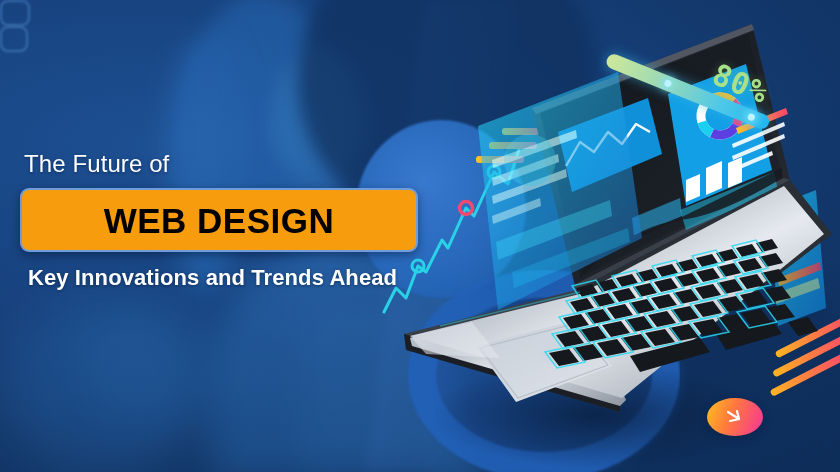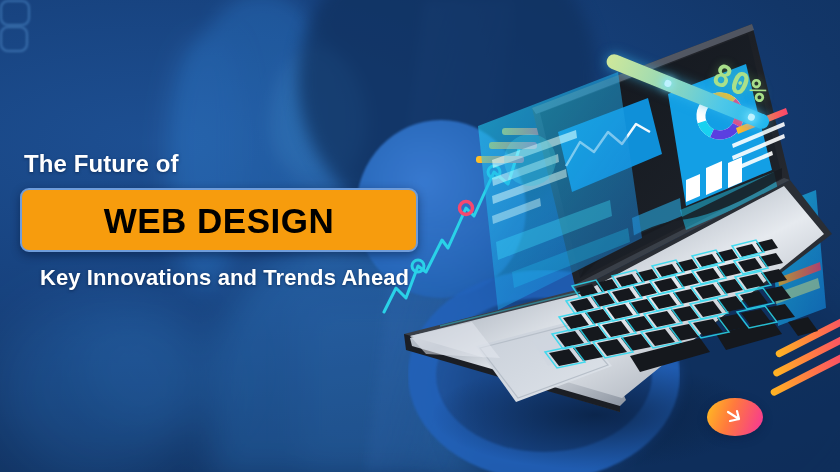--- a/index.html
+++ b/index.html
@@ -48,30 +48,30 @@
   .ring{ position:absolute; left:408px; top:270px; width:272px; height:210px;
          border:28px solid #2262bb; border-radius:50%; opacity:.85; filter:blur(1px);
          clip-path: inset(0 0 0 0);}
   .ring2{ position:absolute; left:430px; top:292px; width:250px; height:180px;
           border-radius:50%; background:#1c4f9e; opacity:.55; filter:blur(6px);}
   .shadow-ellipse{ position:absolute; left:430px; top:360px; width:330px; height:110px;
                    background:radial-gradient(ellipse at center, rgba(8,30,62,.8), rgba(8,30,62,0) 70%);}
 
   
   .copy{ position:absolute; left:20px; top:150px; width:420px; z-index:40; }
-  .eyebrow{ color:#ffffff; font-size:24px; font-weight:bold; letter-spacing:.1px;
+  .eyebrow{ color:#ffffff; font-size:24px; font-weight:normal; letter-spacing:.1px;
             margin-left:4px; text-shadow:0 1px 3px rgba(0,20,50,.5); }
   .banner{ position:relative; margin-top:10px; width:398px; height:64px;
            background:#f79c0d; border-radius:9px;
            border:2px solid #6f9ddb;
            box-shadow:0 3px 10px rgba(0,15,45,.45);
            display:flex; align-items:center; justify-content:center; }
   .banner-text{ color:#000; font-size:35px; font-weight:bold; letter-spacing:.5px;
                 line-height:1; white-space:nowrap; }
-  .subhead{ margin-top:13px; margin-left:20px; color:#ffffff; font-size:22px; font-weight:bold;
+  .subhead{ margin-top:13px; margin-left:8px; color:#ffffff; font-size:22px; font-weight:bold;
             letter-spacing:.1px; text-shadow:0 1px 3px rgba(0,20,50,.5); }
 
   
   .linechart{ position:absolute; left:382px; top:116px; width:140px; height:200px; z-index:30;}
 
   
   .bars-left{ position:absolute; left:476px; top:128px; z-index:31; }
   .bars-left .b{ height:7px; border-radius:3px; margin-bottom:7px;
                  background:linear-gradient(90deg,#ffc526,#ff8a3c 45%,#f9426f); }
   .bars-br{ position:absolute; left:755px; top:362px; z-index:31; transform:rotate(-27deg); transform-origin:left top;}

